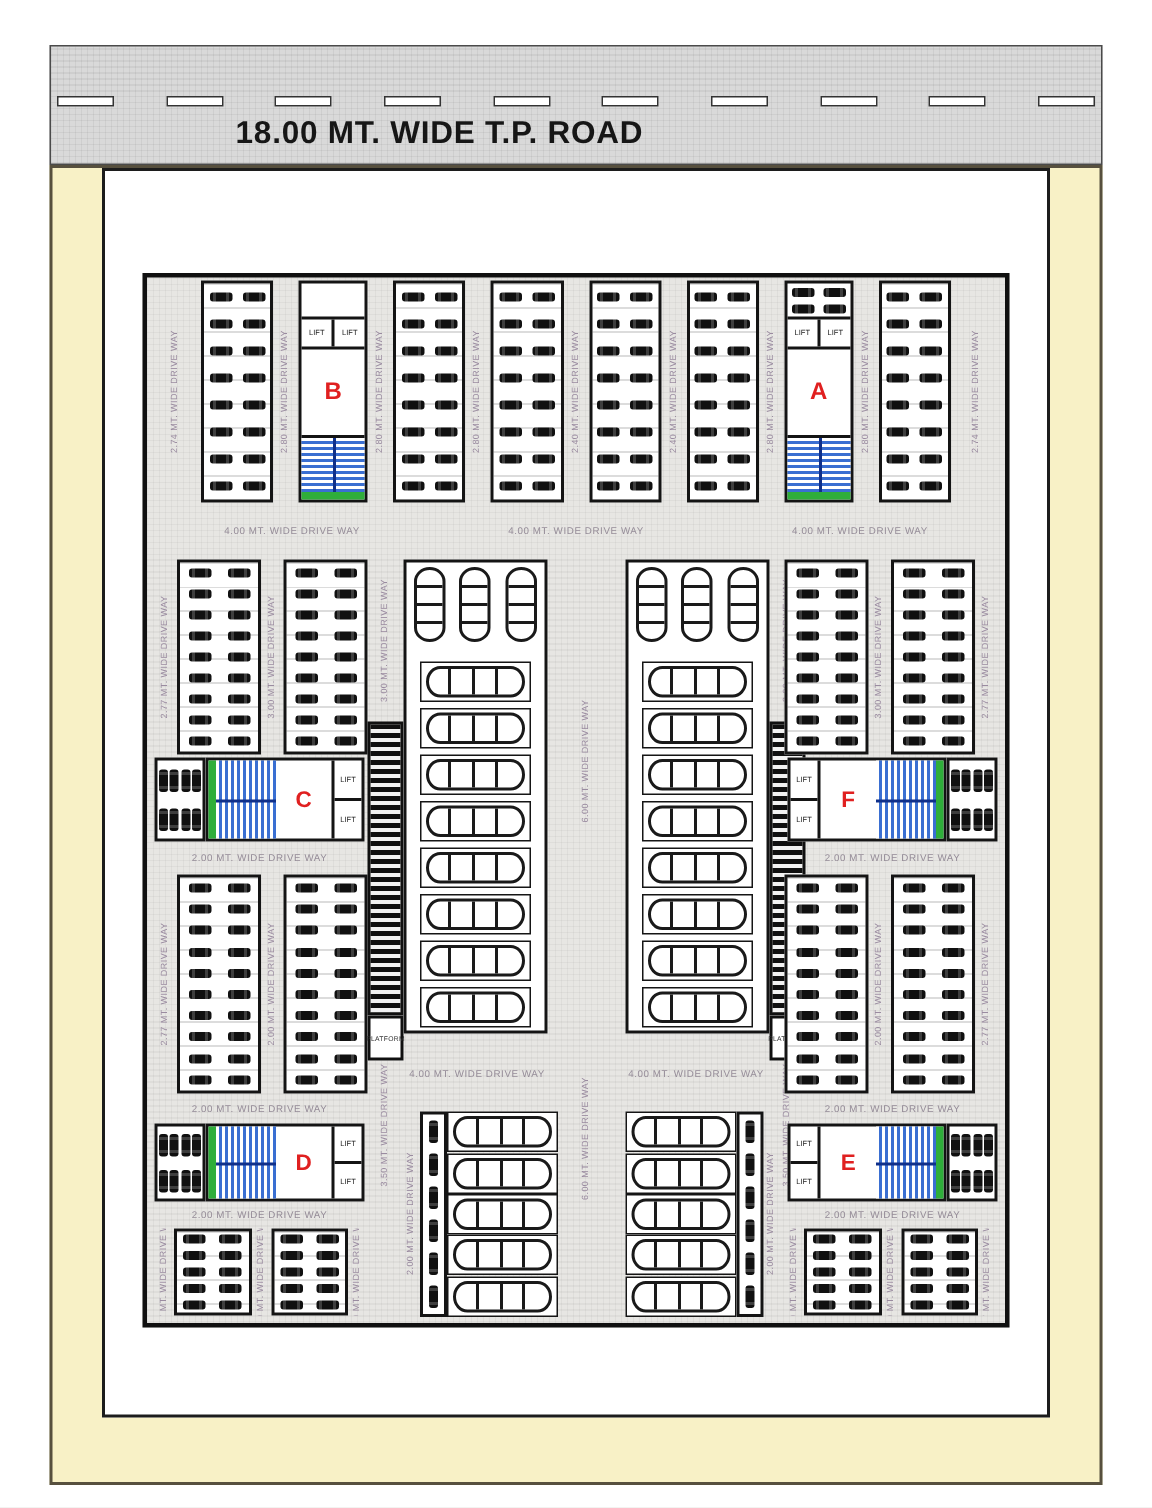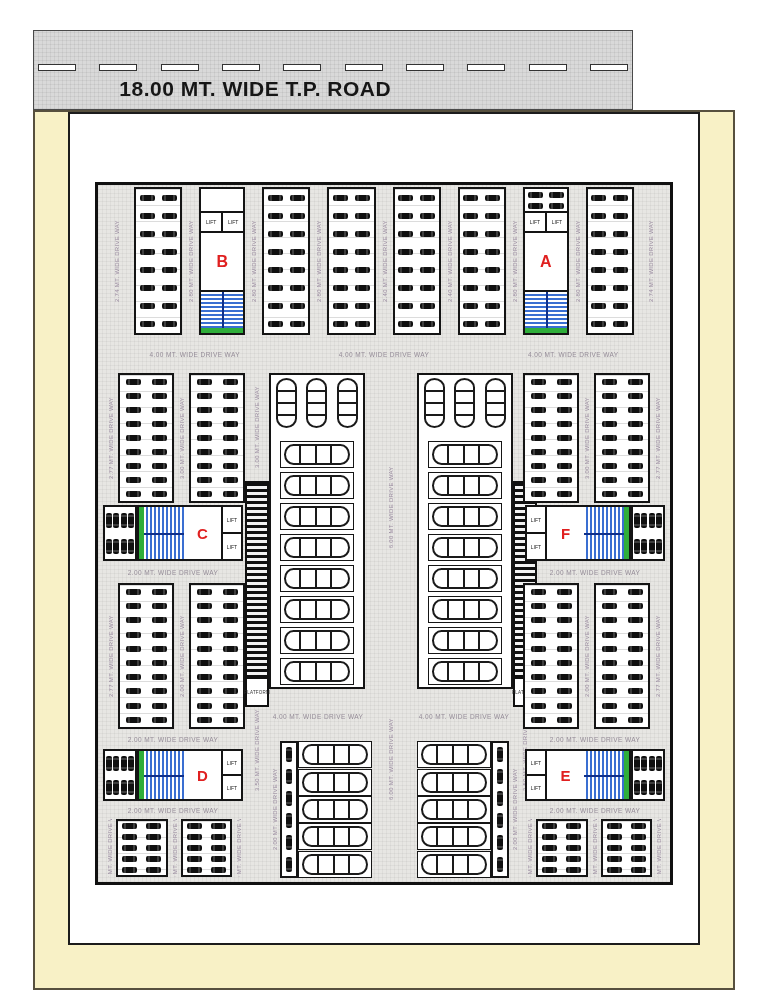--- a/index.html
+++ b/index.html
@@ -1,21 +1,21 @@
 <!DOCTYPE html>
 <html><head>
 <meta charset="utf-8">
 <style>
   html,body{margin:0;padding:0;}
   body{width:768px;height:1005px;position:relative;background:#fff;
        font-family:"Liberation Sans", sans-serif;overflow:hidden;}
   *{box-sizing:border-box;}
 
   
-  .road{position:absolute;left:33px;top:30px;width:600px;height:80px;background:#d9d9d9;
+  .road{position:absolute;left:33px;top:30px;width:702px;height:80px;background:#d9d9d9;
         border:1px solid #4a4a4a;
         background-image:repeating-linear-gradient(0deg,rgba(0,0,0,.05) 0 1px,transparent 1px 4px),
                          repeating-linear-gradient(90deg,rgba(0,0,0,.05) 0 1px,transparent 1px 4px);padding-left:44px;}
   .dashes{position:absolute;left:4px;right:4px;top:33px;display:flex;justify-content:space-between;}
   .dash{width:38px;height:7px;background:#fff;border:1px solid #333;}
   .road-label{position:absolute;top:46px;left:0;width:74%;text-align:center;
               font-size:21px;font-weight:bold;color:#161616;letter-spacing:.5px;}
 
   
   .frame{position:absolute;left:33px;top:110px;width:702px;height:880px;background:#f8f1c6;

